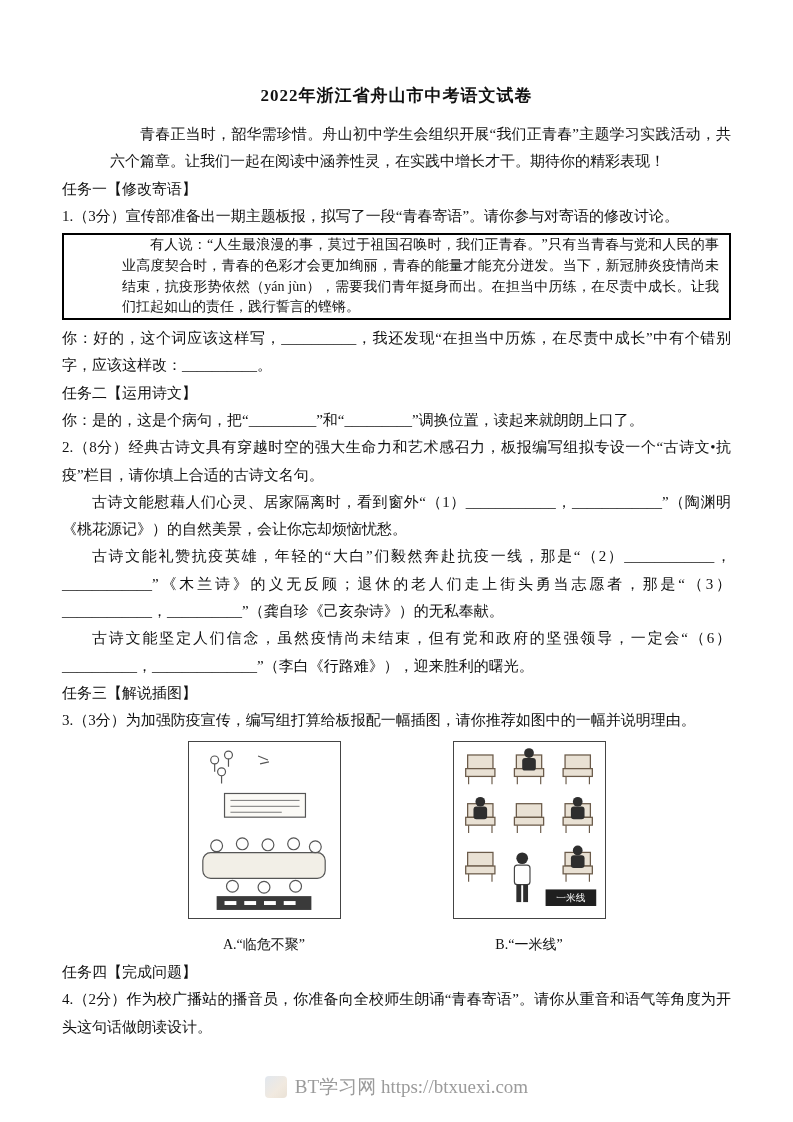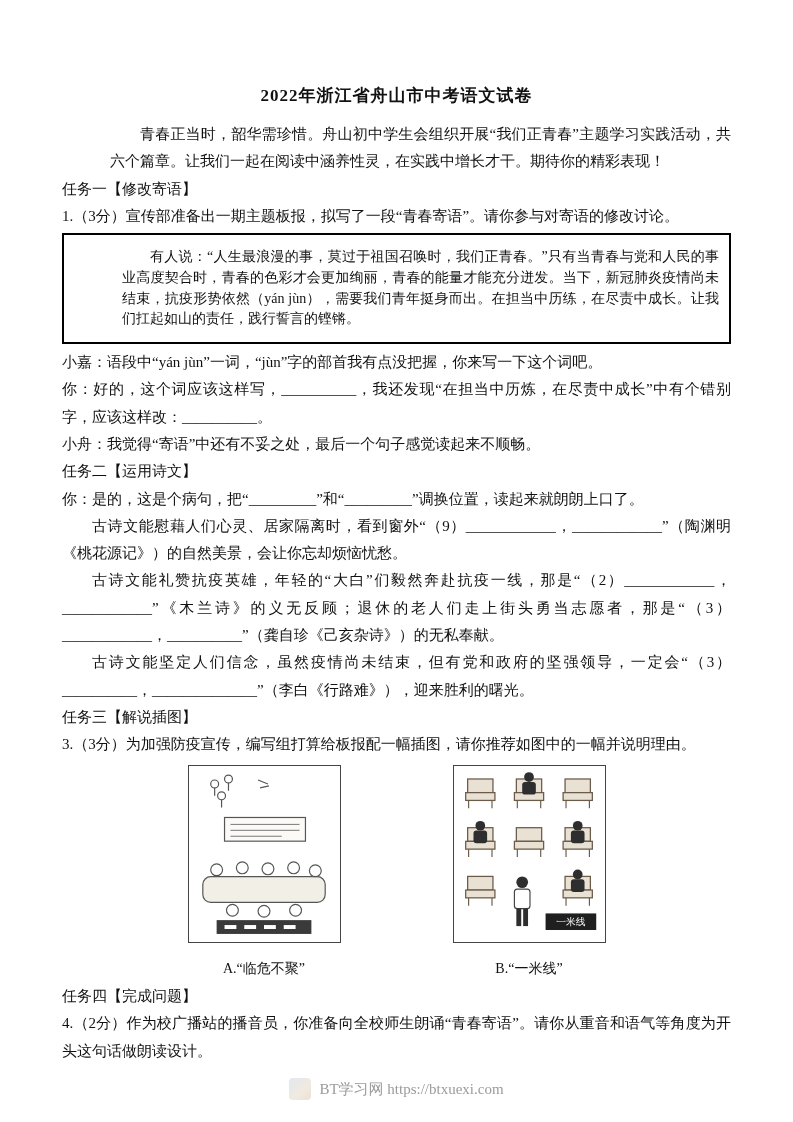--- a/index.html
+++ b/index.html
@@ -13,34 +13,34 @@
   .page { padding: 84px 62px 0 62px; }
   .title {
     font-size: 17px; font-weight: bold; text-align: center;
     margin: 0 0 14px 0; letter-spacing: 1px;
   }
   p { margin: 0; font-size: 15px; line-height: 1.82; text-align: justify; }
   .indent { text-indent: 2em; }
   .bold { font-weight: bold; }
   .kai { font-family: "Liberation Serif", "DejaVu Serif", serif; margin-left: 48px; }
   .quote-box {
-    border: 2px solid #000; padding: 12px 10px; margin: 3px 0 5px 0;
+    border: 2px solid #000; padding: 0 10px; margin: 3px 0 5px 0;
   }
   .quote-box p { font-size: 14px; line-height: 1.48; }
   .figures { display: flex; justify-content: center; gap: 112px; margin: 6px 0 2px 0; }
   .figure { text-align: center; }
   .frame {
     width: 153px; height: 178px; border: 1px solid #444; background: #fff;
     display: block;
   }
   .caption { font-size: 14px; text-align: center; margin-top: 13px; text-indent: 0; }
   .footer {
     position: absolute; left: 0; right: 0; bottom: 22px;
     display: flex; align-items: center; justify-content: center; gap: 8px;
-    color: #9b9b9b; font-size: 15px;
+    color: #9b9b9b; font-size: 19px;
   }
   .site-logo {
     width: 22px; height: 22px; border-radius: 4px; opacity: .55;
     background: linear-gradient(135deg, #c9d4e2 0%, #e6d8c6 60%, #d9c9b4 100%);
   }
 </style>
 </head>
 <body>
 
 <div class="page">
@@ -51,30 +51,29 @@
 
 
   <p>任务一【修改寄语】</p>
 
   <p>1.（3分）宣传部准备出一期主题板报，拟写了一段“青春寄语”。请你参与对寄语的修改讨论。</p>
 
   <div class="quote-box">
     <p class="indent kai">有人说：“人生最浪漫的事，莫过于祖国召唤时，我们正青春。”只有当青春与党和人民的事业高度契合时，青春的色彩才会更加绚丽，青春的能量才能充分迸发。当下，新冠肺炎疫情尚未结束，抗疫形势依然（yán jùn），需要我们青年挺身而出。在担当中历练，在尽责中成长。让我们扛起如山的责任，践行誓言的铿锵。</p>
   </div>
 
-  <p>小嘉：语段中“yán jùn”一词，“jùn”字的部首我有点没把握，你来写一下这个词吧。</p>
   <p>你：好的，这个词应该这样写，__________，我还发现“在担当中历炼，在尽责中成长”中有个错别字，应该这样改：__________。</p>
-  <p>小舟：我觉得“寄语”中还有不妥之处，最后一个句子感觉读起来不顺畅。</p>
   <p>任务二【运用诗文】</p>
 
   <p>你：是的，这是个病句，把“_________”和“_________”调换位置，读起来就朗朗上口了。</p>
 
-  <p class="indent">古诗文能慰藉人们心灵、居家隔离时，看到窗外“（9）____________，____________”（陶渊明《桃花源记》）的自然美景，会让你忘却烦恼忧愁。</p>
+  <p>2.（8分）经典古诗文具有穿越时空的强大生命力和艺术感召力，板报编写组拟专设一个“古诗文•抗疫”栏目，请你填上合适的古诗文名句。</p>
+  <p class="indent">古诗文能慰藉人们心灵、居家隔离时，看到窗外“（1）____________，____________”（陶渊明《桃花源记》）的自然美景，会让你忘却烦恼忧愁。</p>
   <p class="indent">古诗文能礼赞抗疫英雄，年轻的“大白”们毅然奔赴抗疫一线，那是“（2）____________，____________”《木兰诗》的义无反顾；退休的老人们走上街头勇当志愿者，那是“（3）____________，__________”（龚自珍《己亥杂诗》）的无私奉献。</p>
-  <p class="indent">古诗文能坚定人们信念，虽然疫情尚未结束，但有党和政府的坚强领导，一定会“（3）__________，______________”（李白《行路难》），迎来胜利的曙光。</p>
+  <p class="indent">古诗文能坚定人们信念，虽然疫情尚未结束，但有党和政府的坚强领导，一定会“（6）__________，______________”（李白《行路难》），迎来胜利的曙光。</p>
 
   <p>任务三【解说插图】</p>
 
   <p>3.（3分）为加强防疫宣传，编写组打算给板报配一幅插图，请你推荐如图中的一幅并说明理由。</p>
 
   <div class="figures">
 
     <div class="figure">
       <svg class="frame" viewBox="0 0 153 178">
 

